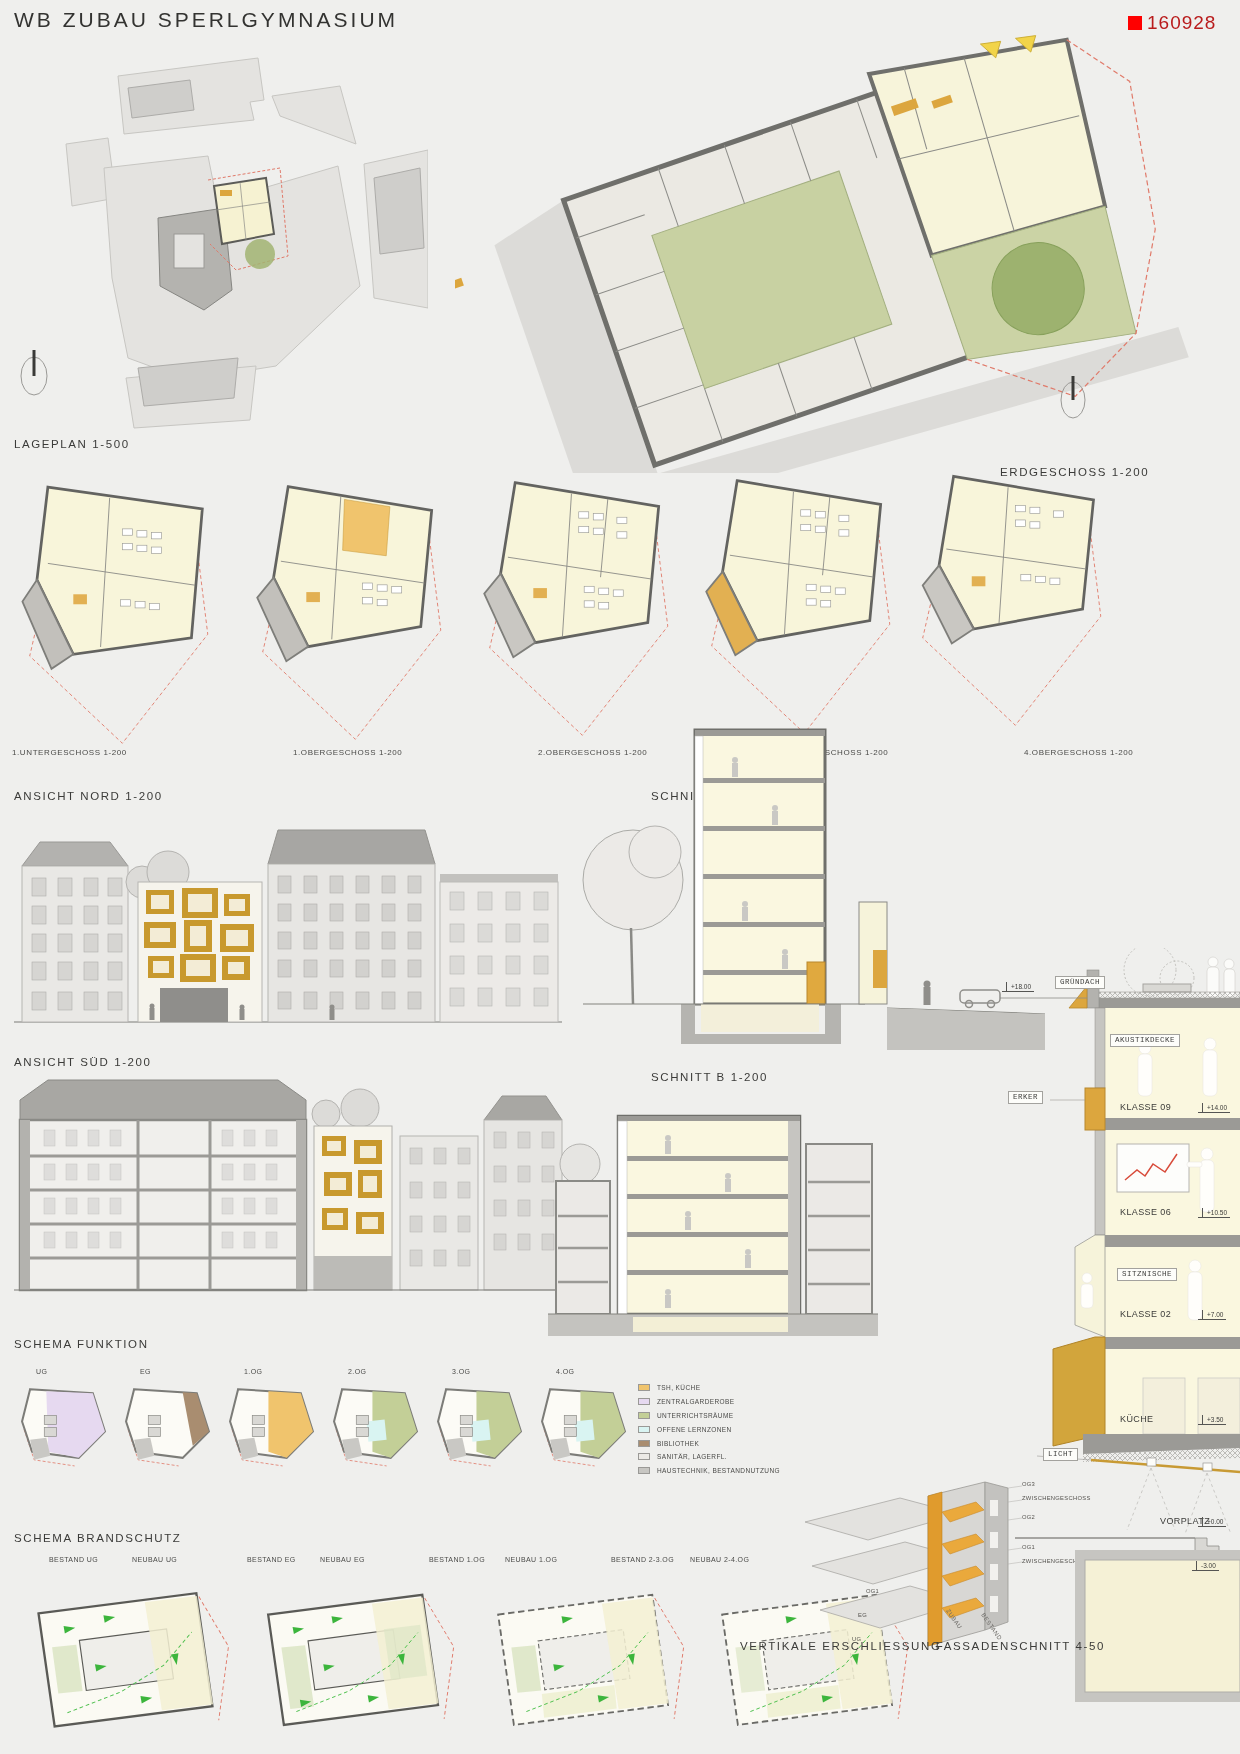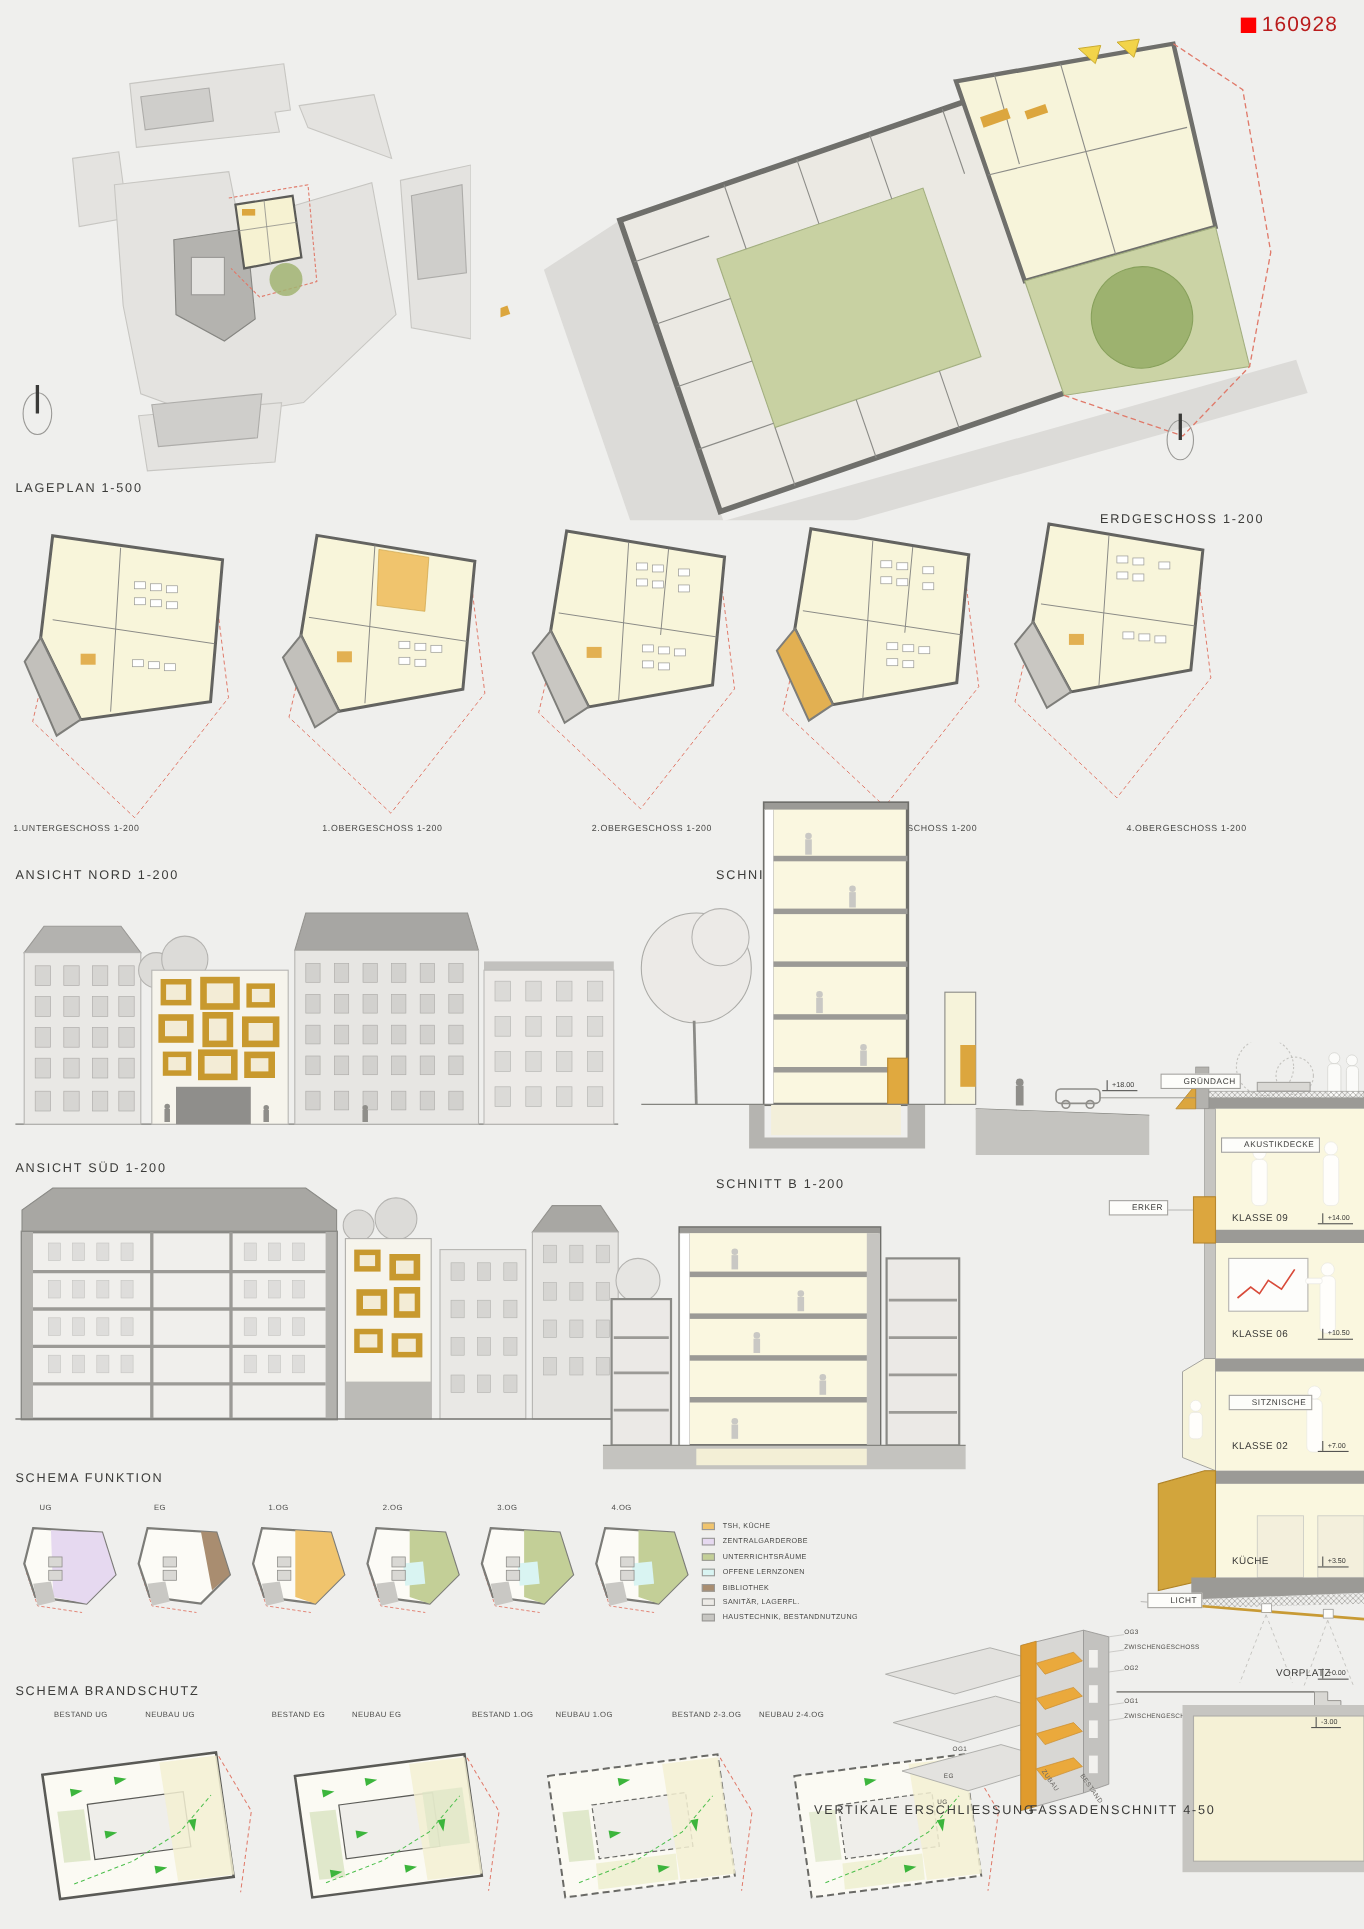--- a/index.html
+++ b/index.html
@@ -8,37 +8,38 @@
   .panel{position:absolute;}
   .panel svg{display:block;width:100%;height:100%;}
   .title{position:absolute;left:14px;top:8px;font-size:21px;letter-spacing:3px;font-weight:300;color:#333331;white-space:nowrap;}
   .code-wrap{position:absolute;left:1128px;top:12px;display:flex;align-items:center;gap:5px;}
   .code-sq{width:14px;height:14px;background:#ff0000;}
   .code{font-size:19px;letter-spacing:1px;font-weight:300;color:#b91c1c;}
   .sec-h{position:absolute;font-size:11.5px;letter-spacing:1.6px;font-weight:300;color:#3b3b39;white-space:nowrap;}
   .sm-lbl{position:absolute;font-size:8px;letter-spacing:.6px;color:#4a4a48;white-space:nowrap;}
   .xs-lbl{position:absolute;font-size:7px;letter-spacing:.4px;color:#4a4a48;white-space:nowrap;}
   .box-lbl{position:absolute;font-size:7.5px;color:#3d3d3b;background:#fdfdfa;border:1px solid #a3a29e;
-           padding:1px 4px 2px 20px;letter-spacing:.5px;white-space:nowrap;}
+           padding:1px 4px 2px 4px;letter-spacing:.5px;white-space:nowrap;font-family:Liberation Mono, monospace;}
   .room-lbl{position:absolute;font-size:9px;letter-spacing:.4px;color:#3b3b39;white-space:nowrap;}
   .level{position:absolute;font-size:6.5px;color:#3b3b39;border-bottom:1px solid #555553;
          padding:0 3px 1px 9px;white-space:nowrap;}
   .level::before{content:"";position:absolute;left:4px;top:-1px;width:1px;height:9px;background:#555553;}
   .legend{position:absolute;left:638px;top:1381px;}
   .legend-row{display:flex;align-items:center;gap:7px;height:13.8px;}
   .legend-chip{width:12px;height:7px;border:1px solid #9a9996;box-sizing:border-box;}
   .legend-lbl{font-size:6.5px;letter-spacing:.4px;color:#4a4a48;white-space:nowrap;}
   .ax-lbl{position:absolute;font-size:5.8px;letter-spacing:.3px;color:#55534f;white-space:nowrap;}
   .ax-wing{position:absolute;font-size:6px;letter-spacing:.5px;color:#6b6965;transform:rotate(55deg);transform-origin:left top;white-space:nowrap;}
 </style>
 </head>
 <body>
 
 <div id="board">
 
+  <div class="title">WB ZUBAU SPERLGYMNASIUM</div>
   <div class="code-wrap">
     <span class="code-sq" style="background: rgb(255, 0, 0);"></span>
     <span class="code">160928</span>
   </div>
 
   <div class="panel" style="left:8px;top:48px;width:420px;height:385px;">
     <svg viewBox="0 0 420 385">
       <g fill="#e4e3e0" stroke="#c7c6c2" stroke-width="1">
         <polygon points="110,28 250,10 256,52 242,54 246,72 116,86"></polygon>
         <polygon points="264,48 332,38 348,96 272,68"></polygon>

